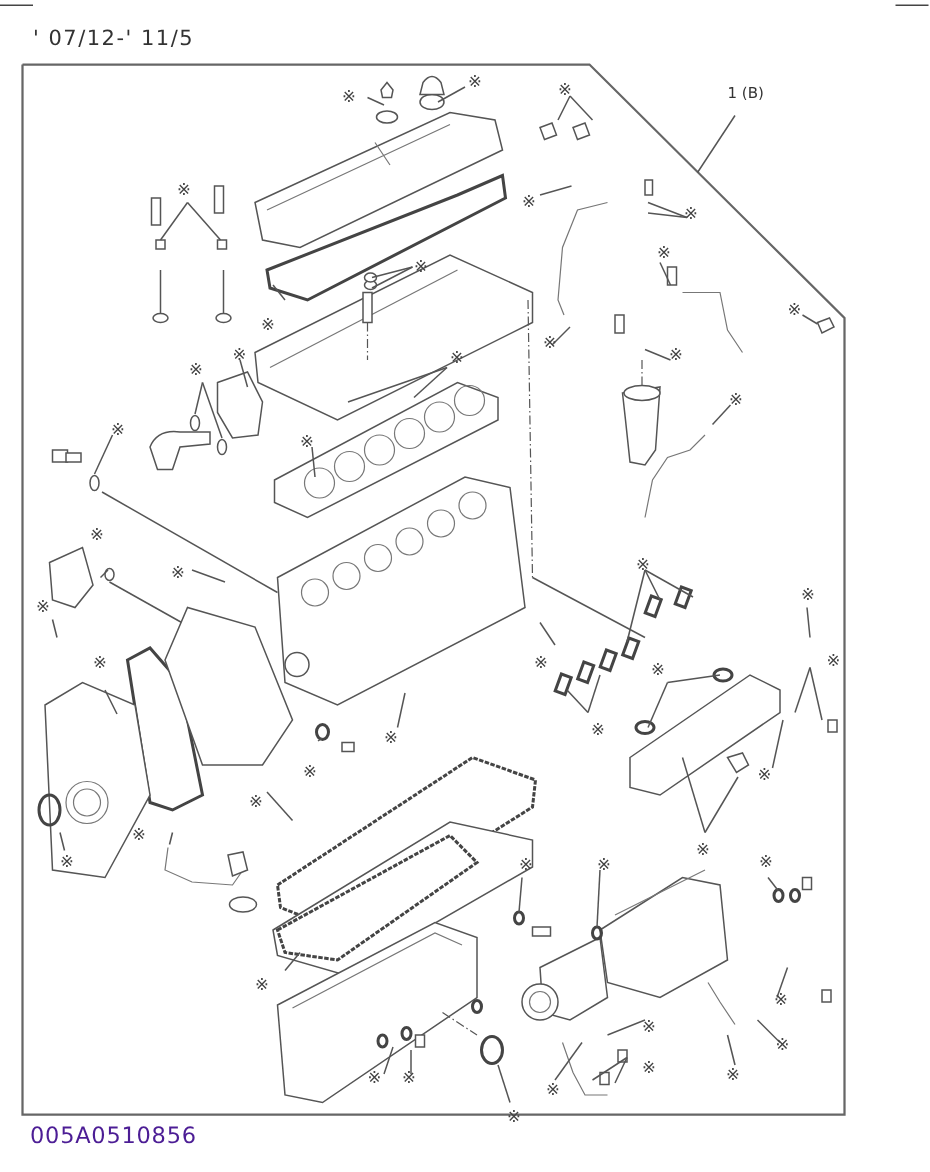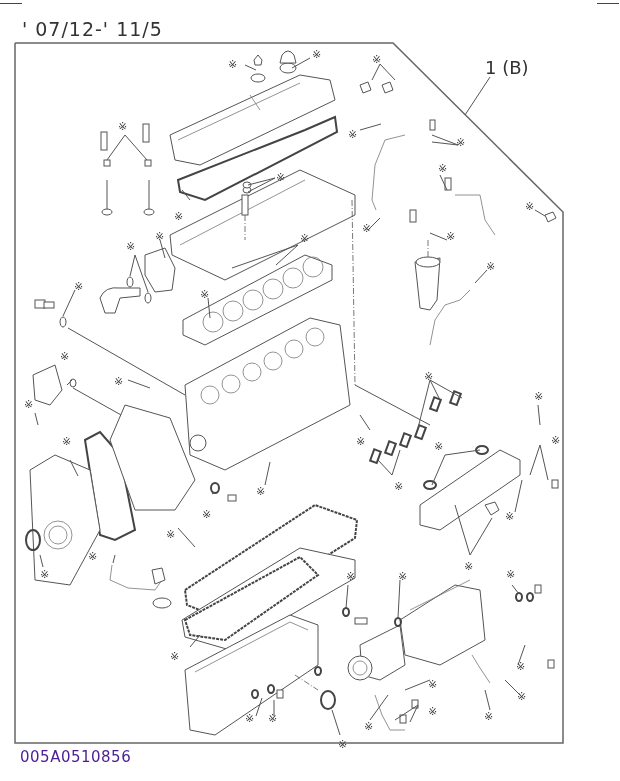--- a/index.html
+++ b/index.html
@@ -1,23 +1,23 @@
 <!DOCTYPE html>
 <html><head>
 <meta charset="utf-8">
 <style>
   html, body { margin: 0; padding: 0; background: #ffffff; }
   body { width: 620px; height: 781px; position: relative; overflow: hidden;
          font-family: "DejaVu Sans", sans-serif; color: #333; }
   .corner-mark { position: absolute; top: 3px; height: 1px; width: 22px; background: #444; }
-  .date-range { position: absolute; left: 22px; top: 18px; font-size: 19px; letter-spacing: 1px; color: #333;
+  .date-range { position: absolute; left: 22px; top: 18px; font-size: 14px; letter-spacing: 1px; color: #333;
                 font-family: "DejaVu Sans", sans-serif; }
   .drawing-id { position: absolute; left: 20px; top: 748px; font-size: 15px; letter-spacing: 0.5px; color: #4c1d95;
                 font-family: "DejaVu Sans", sans-serif; }
-  .ref-label { position: absolute; left: 485px; top: 57px; font-size: 18px; color: #333; }
+  .ref-label { position: absolute; left: 485px; top: 57px; font-size: 10px; color: #333; }
   svg.diagram { position: absolute; left: 0; top: 0; }
   .ln { fill: none; stroke: #555; stroke-width: 1; }
   .thin { fill: none; stroke: #777; stroke-width: 0.8; }
   .dash { fill: none; stroke: #555; stroke-width: 0.8; stroke-dasharray: 6 2 1 2; }
   .part { fill: #fff; stroke: #555; stroke-width: 1; }
   .gasket { fill: none; stroke: #444; stroke-width: 2; }
   .star { font-size: 11px; fill: #444; font-family: "DejaVu Sans", sans-serif; }
 </style>
 </head>
 <body>

